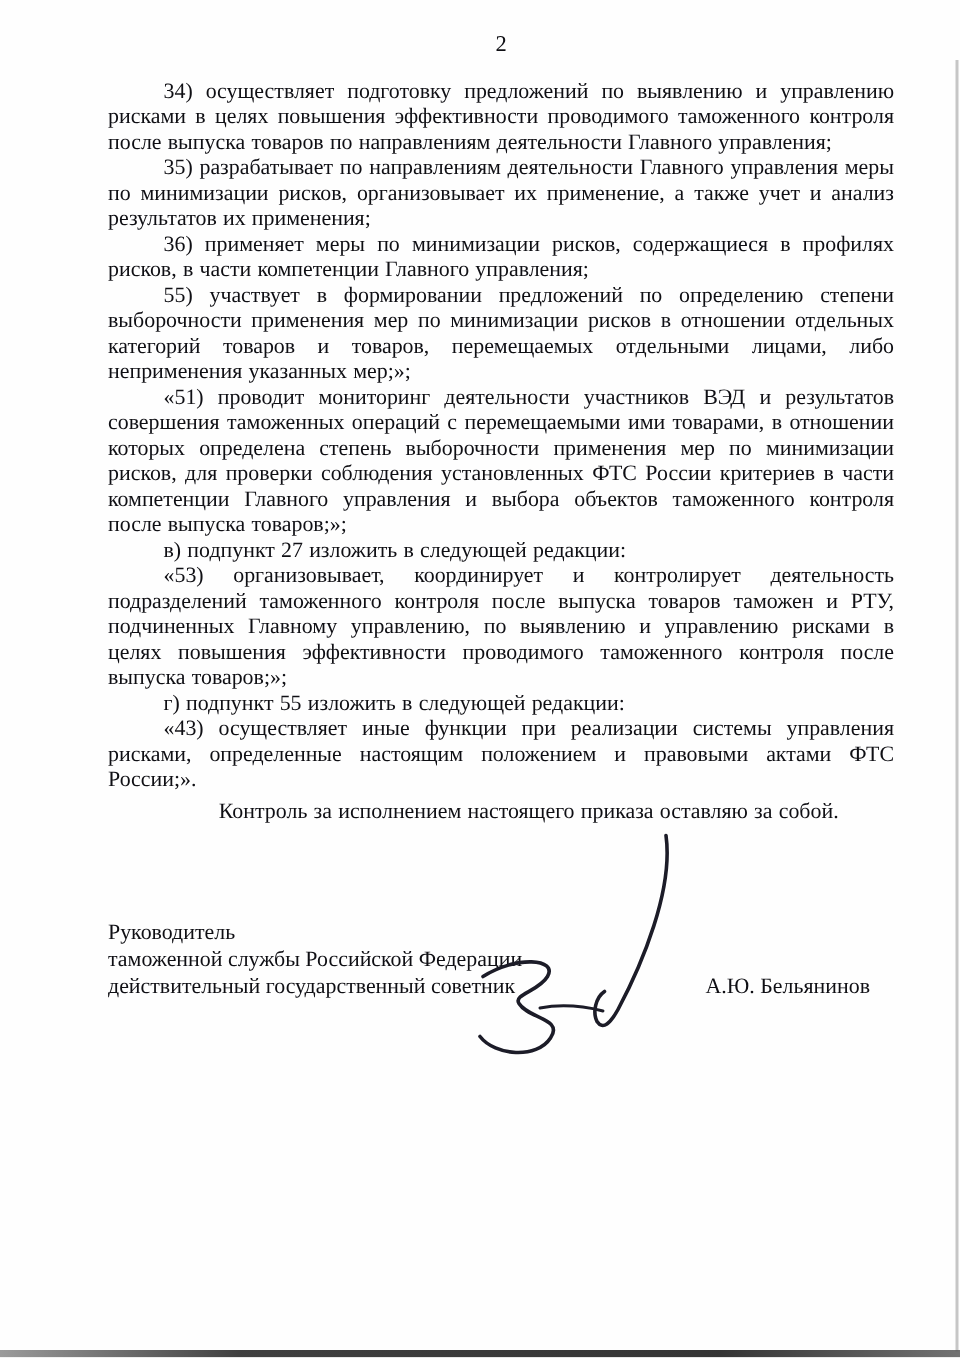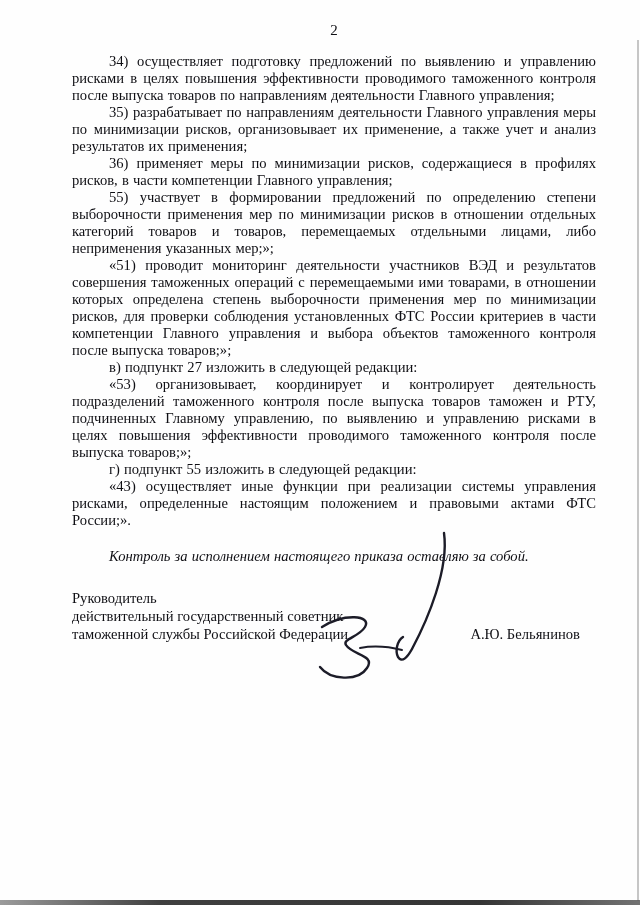--- a/index.html
+++ b/index.html
@@ -43,27 +43,26 @@
   }
   .body-text p {
     margin: 0;
     font-size: 14.6px;
     line-height: 17px;
     text-align: justify;
     text-indent: 37px;
     word-spacing: 0.5px;
   }
   .body-text p.control {
-    margin-top: 19px;
-    text-align: left;
-    font-style: italic;
+    margin-top: 4px;
+    text-align: center;
   }
   .signature-block {
     position: relative;
-    margin-top: 24px;
+    margin-top: 63px;
     padding: 0 48px 0 72px;
     font-size: 14.6px;
     line-height: 18px;
   }
   .sig-titles div {
     white-space: nowrap;
   }
   .sig-name {
     position: absolute;
     right: 60px;
@@ -98,22 +97,22 @@
       <p>«53) организовывает, координирует и контролирует деятельность подразделений таможенного контроля после выпуска товаров таможен и РТУ, подчиненных Главному управлению, по выявлению и управлению рисками в целях повышения эффективности проводимого таможенного контроля после выпуска товаров;»;</p>
       <p>г) подпункт 55 изложить в следующей редакции:</p>
       <p>«43) осуществляет иные функции при реализации системы управления рисками, определенные настоящим положением и правовыми актами ФТС России;».</p>
       <p class="control">Контроль за исполнением настоящего приказа оставляю за собой.</p>
     </div>
   </div>
 
   <div class="signature-block">
     <div class="sig-titles">
       <div>Руководитель</div>
+      <div>таможенной службы Российской Федерации</div>
       <div>действительный государственный советник</div>
-      <div>таможенной службы Российской Федерации</div>
     </div>
 
     <div class="sig-name">А.Ю. Бельянинов</div>
 
     <svg class="signature-svg" viewBox="0 0 164 160" fill="none" xmlns="http://www.w3.org/2000/svg">
       <path d="M148,4 C153,40 132,90 116,120 C111,129 106,134 102,128 C99,122 101,112 107,108" stroke-width="2.4" stroke-linecap="round" fill="none" stroke="#1c1c28"></path>
       <path d="M26,98 C48,84 76,86 69,98 C63,108 46,110 50,116 C56,126 80,126 71,139 C62,153 34,151 24,138" stroke-width="2.4" stroke-linecap="round" fill="none" stroke="#1c1c28"></path>
       <path d="M64,119 C80,116 94,118 106,121" stroke-width="2" stroke-linecap="round" fill="none" stroke="#1c1c28"></path>
     </svg>
   </div>

